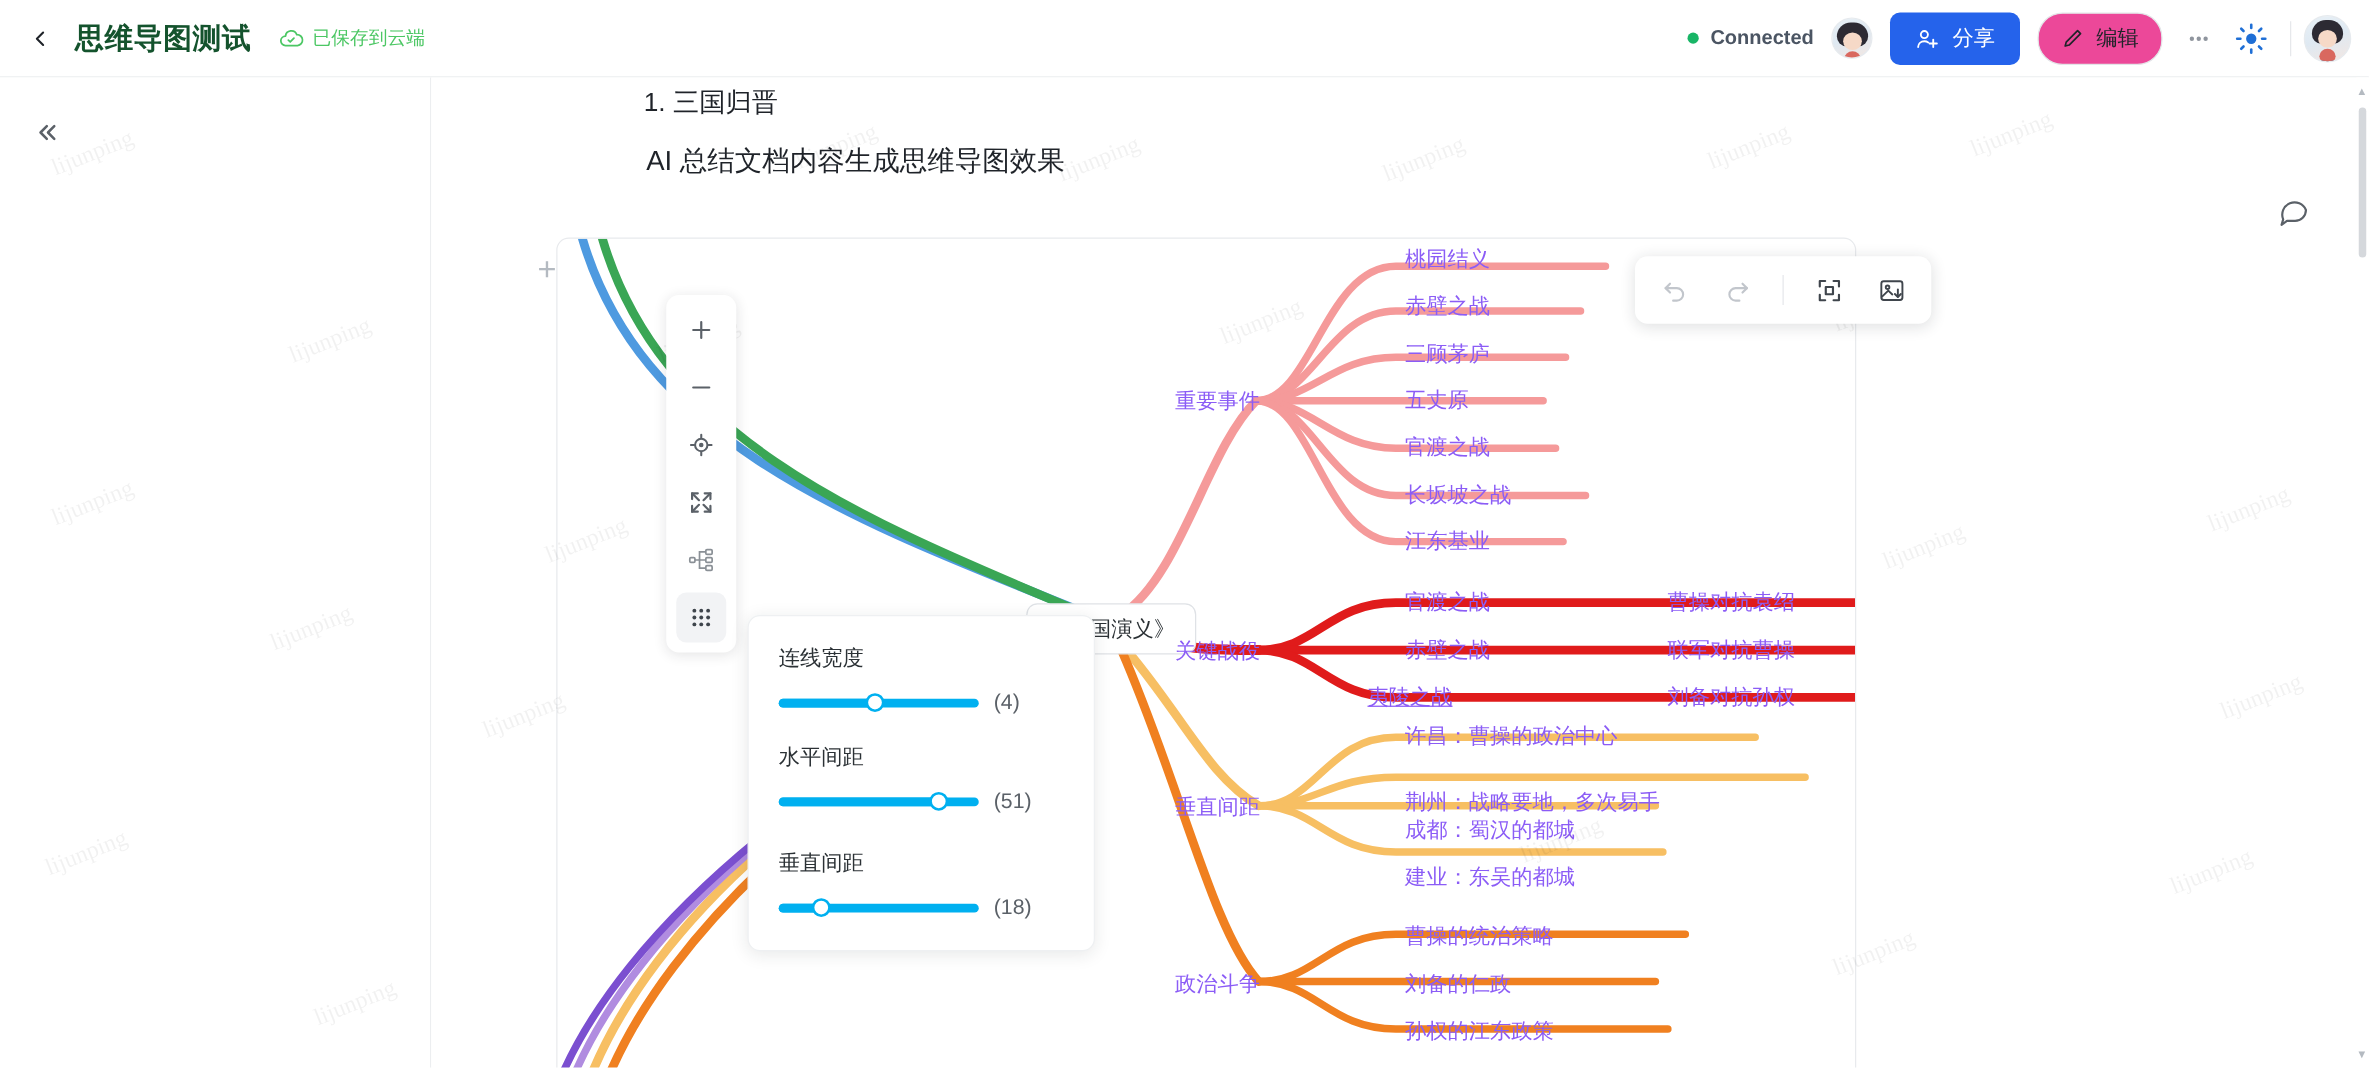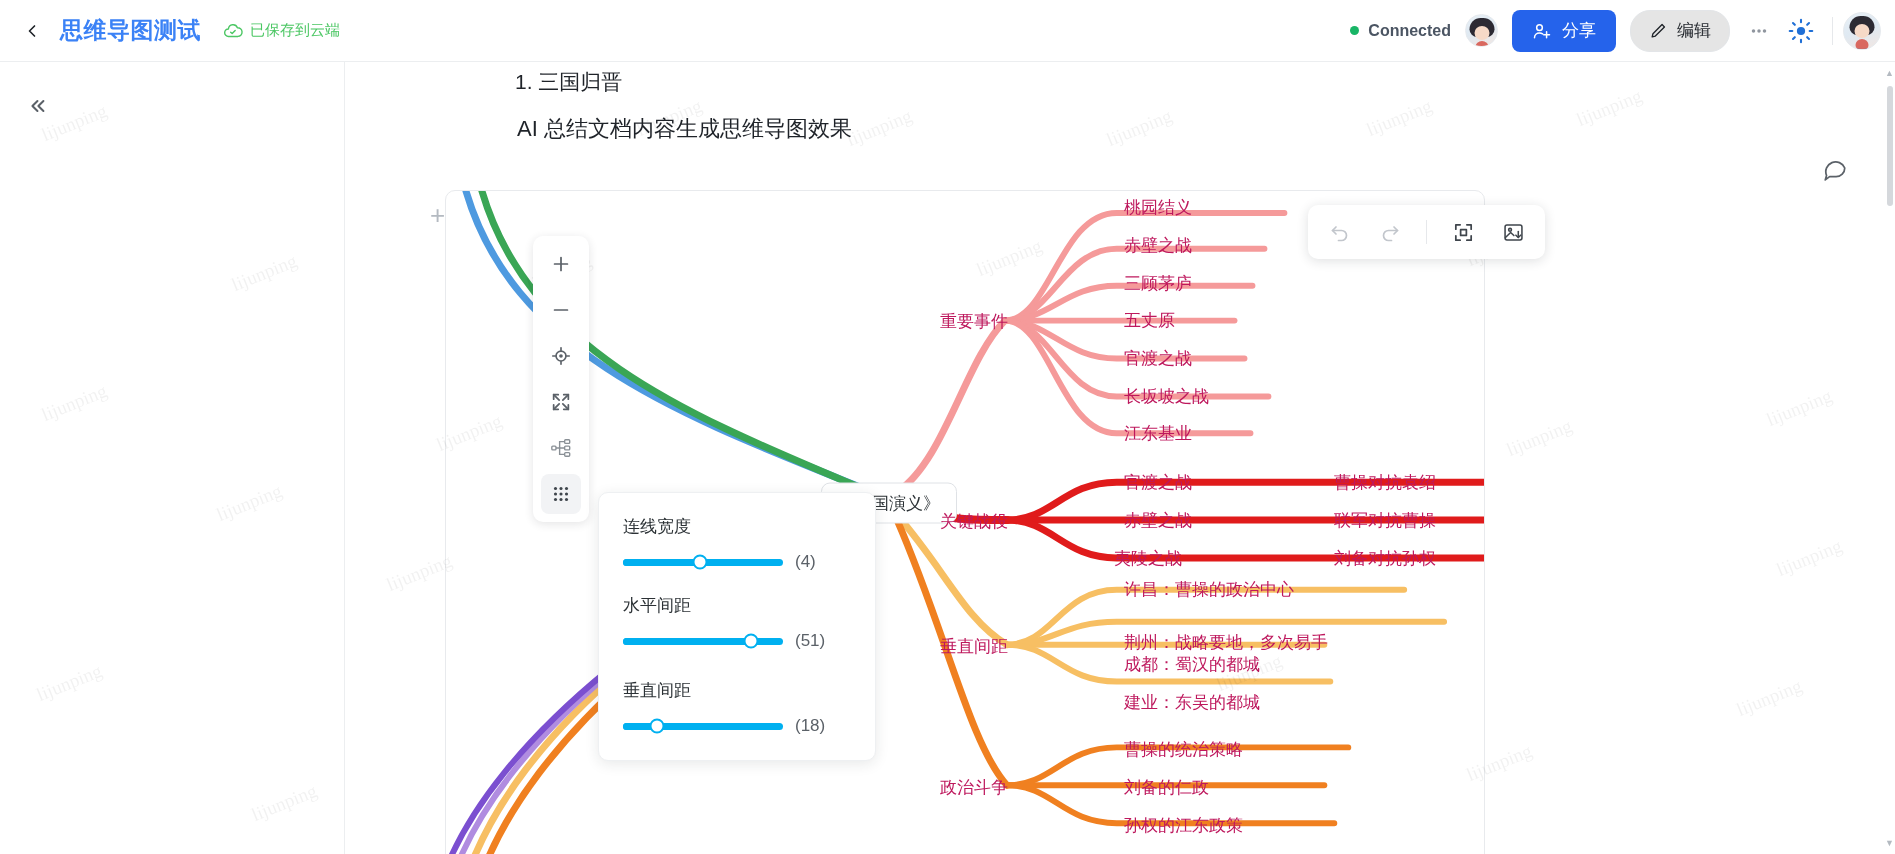--- a/index.html
+++ b/index.html
@@ -16,21 +16,21 @@
     background: #ffffff;
     border-bottom: 1px solid #eceef0;
     display: flex; align-items: center;
   }
   .back-btn {
     width: 40px; height: 40px; margin-left: 12px;
     display: flex; align-items: center; justify-content: center;
     border-radius: 6px; cursor: pointer;
   }
   .doc-title {
-    font-size: 23px; font-weight: bold; color: #3b82f6;
+    font-size: 23px; font-weight: bold; color: #14532d;
     margin-left: 8px; letter-spacing: .5px;
   }
   .saved-state {
     display: flex; align-items: center; gap: 7px;
     margin-left: 22px; color: #4cc764; font-size: 15px;
   }
   .topbar-right {
     margin-left: auto; display: flex; align-items: center; gap: 0px;
     padding-right: 14px;
   }
@@ -57,21 +57,21 @@
 
   .share-btn {
     display: flex; align-items: center; gap: 10px;
     background: #2563eb; color: #fff;
     height: 42px; padding: 0 20px; border-radius: 8px;
     font-size: 17px; cursor: pointer; border: none;
     margin-right: 14px;
   }
   .edit-btn {
     display: flex; align-items: center; gap: 9px;
-    background: #e5e5e5; color: #1f2329;
+    background: #ec4899; color: #1f2329;
     height: 42px; padding: 0 18px; border-radius: 20px;
     border: 1px solid #e3e5e8; font-size: 17px; cursor: pointer;
     margin-right: 8px;
   }
   .icon-btn {
     width: 42px; height: 42px; border-radius: 8px; cursor: pointer;
     display: flex; align-items: center; justify-content: center;
     color: #646a73;
   }
   .vdiv { width: 1px; height: 28px; background: #e6e8eb; margin: 0 10px; }
@@ -115,21 +115,21 @@
   
   .mm-card {
     position: absolute; left: 100px; top: 128px;
     width: 1040px; height: 690px;
     border: 1px solid #e8eaed; border-radius: 10px;
     background: #fff; overflow: hidden;
   }
   .mm-svg { position: absolute; inset: 0; width: 100%; height: 100%; }
 
   .mm-node {
-    position: absolute; font-size: 17px; color: #be185d;
+    position: absolute; font-size: 17px; color: #8b5cf6;
     white-space: nowrap; transform: translateY(-50%);
     cursor: pointer;
   }
   .mm-root {
     position: absolute; transform: translate(-50%,-50%);
     border: 1px solid #dfe2e6; border-radius: 9px;
     background: #fff; padding: 8px 16px;
     font-size: 17px; color: #2b3135; white-space: nowrap;
     cursor: pointer;
   }
@@ -372,21 +372,21 @@
     <div class="mm-node" style="left:678px; top:54px;">赤壁之战</div>
     <div class="mm-node" style="left:678px; top:92px;">三顾茅庐</div>
     <div class="mm-node" style="left:678px; top:129px;">五丈原</div>
     <div class="mm-node" style="left:678px; top:167px;">官渡之战</div>
     <div class="mm-node" style="left:678px; top:205px;">长坂坡之战</div>
     <div class="mm-node" style="left:678px; top:242px;text-align:center;">江东基业</div>
 
     <div class="mm-node" style="left:494px; top:330px;">关键战役</div>
     <div class="mm-node" style="left:678px; top:291px;">官渡之战</div>
     <div class="mm-node" style="left:678px; top:329px;">赤壁之战</div>
-    <div class="mm-node" style="left:668px; top:367px;">夷陵之战</div>
+    <div class="mm-node" style="left:648px; top:367px;text-decoration:underline;">夷陵之战</div>
     <div class="mm-node" style="left:888px; top:291px;">曹操对抗袁绍</div>
     <div class="mm-node" style="left:888px; top:329px;">联军对抗曹操</div>
     <div class="mm-node" style="left:888px; top:367px;">刘备对抗孙权</div>
 
     <div class="mm-node" style="left:494px; top:455px;">垂直间距</div>
     <div class="mm-node" style="left:678px; top:398px;">许昌：曹操的政治中心</div>
     <div class="mm-node" style="left:678px; top:436px;margin-top:15px;">荆州：战略要地，多次易手</div>
     <div class="mm-node" style="left:678px; top:473px;">成都：蜀汉的都城</div>
     <div class="mm-node" style="left:678px; top:511px;">建业：东吴的都城</div>
 

